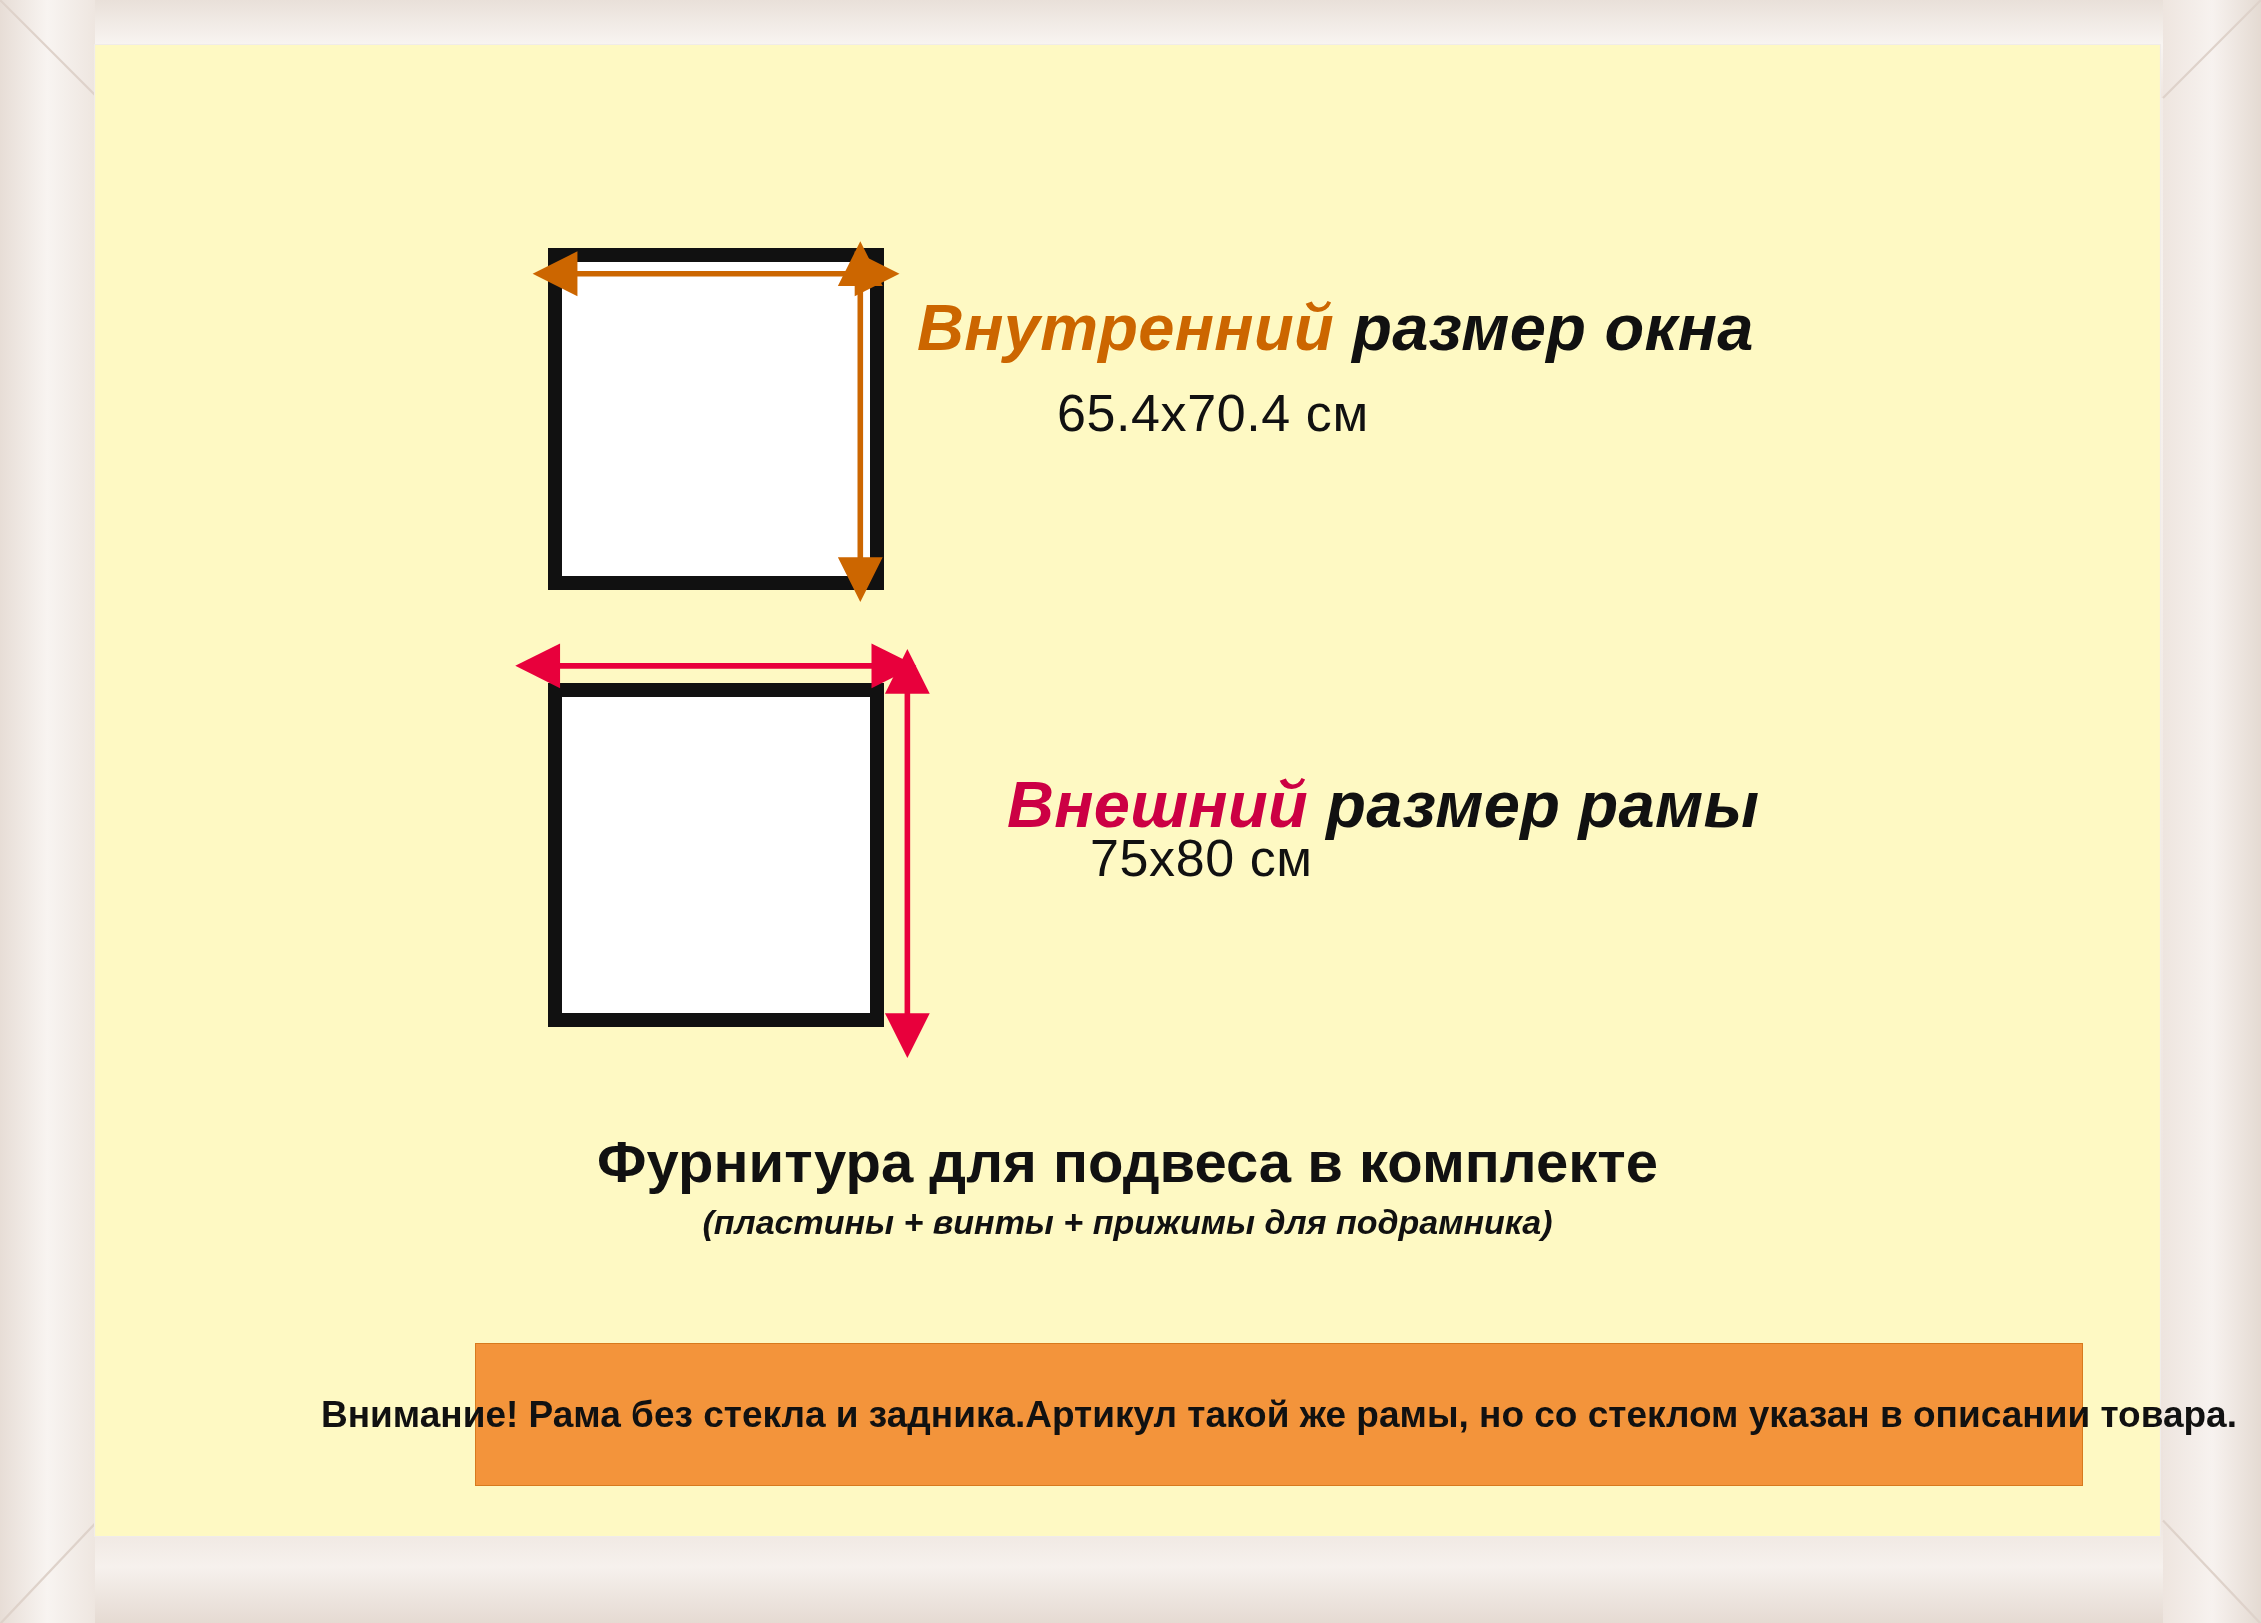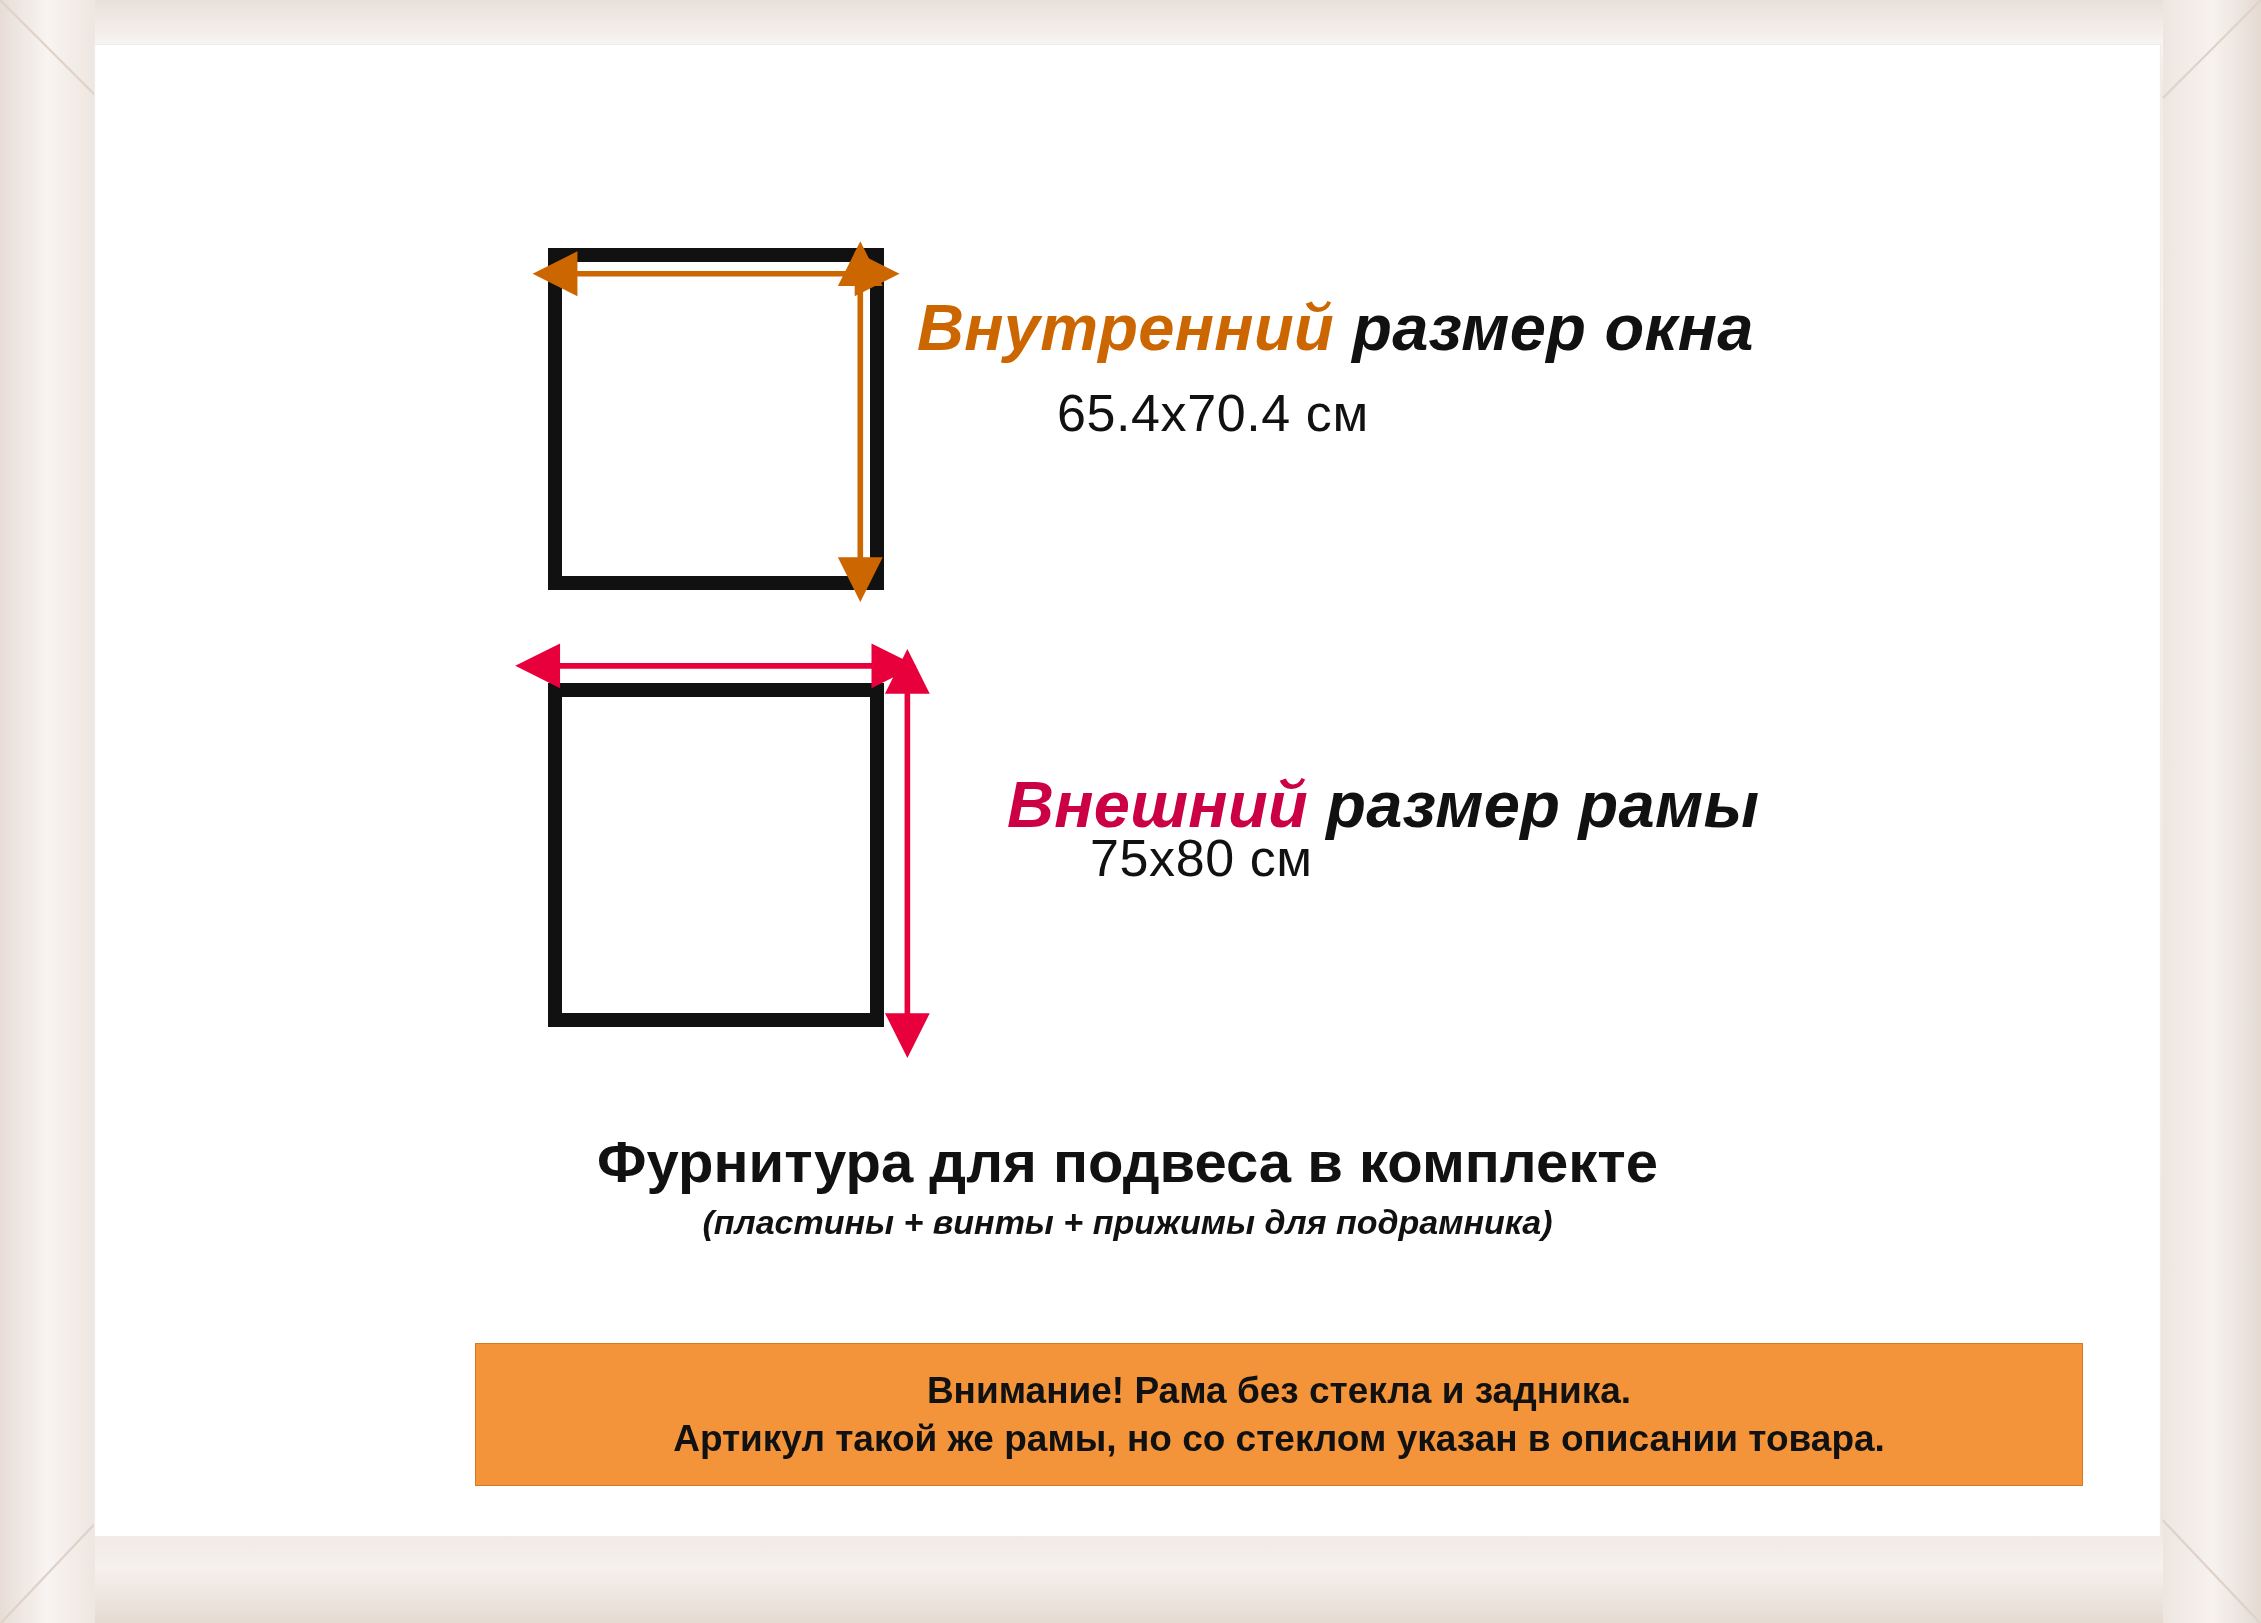--- a/index.html
+++ b/index.html
@@ -63,21 +63,21 @@
   .m-bl { left: 0; bottom: 0; }
   .m-br { right: 0; bottom: 0; }
 
   
   .canvas {
     position: absolute;
     left: 94px;
     top: 44px;
     width: 2067px;
     height: 1493px;
-    background: #ffffff;
+    background: #fef9c3;
     box-shadow: inset 0 0 0 1.1px #f0ece9;
   }
 
   
   .square {
     position: absolute;
     box-sizing: border-box;
     border: 14.6px solid #111111;
     background: #ffffff;
   }
@@ -156,21 +156,20 @@
   #warning-banner {
     position: absolute;
     left: 381px;
     top: 1299px;
     width: 1608px;
     height: 143px;
     background: #f3943b;
     border: 1.7px solid #d77a1e;
     box-sizing: border-box;
     display: flex;
-    flex-direction: column;
     align-items: center;
     justify-content: center;
   }
   .warn-text {
     font-size: 37px;
     font-weight: bold;
     color: #111111;
     line-height: 1.28;
     white-space: nowrap;
     text-align: center;

